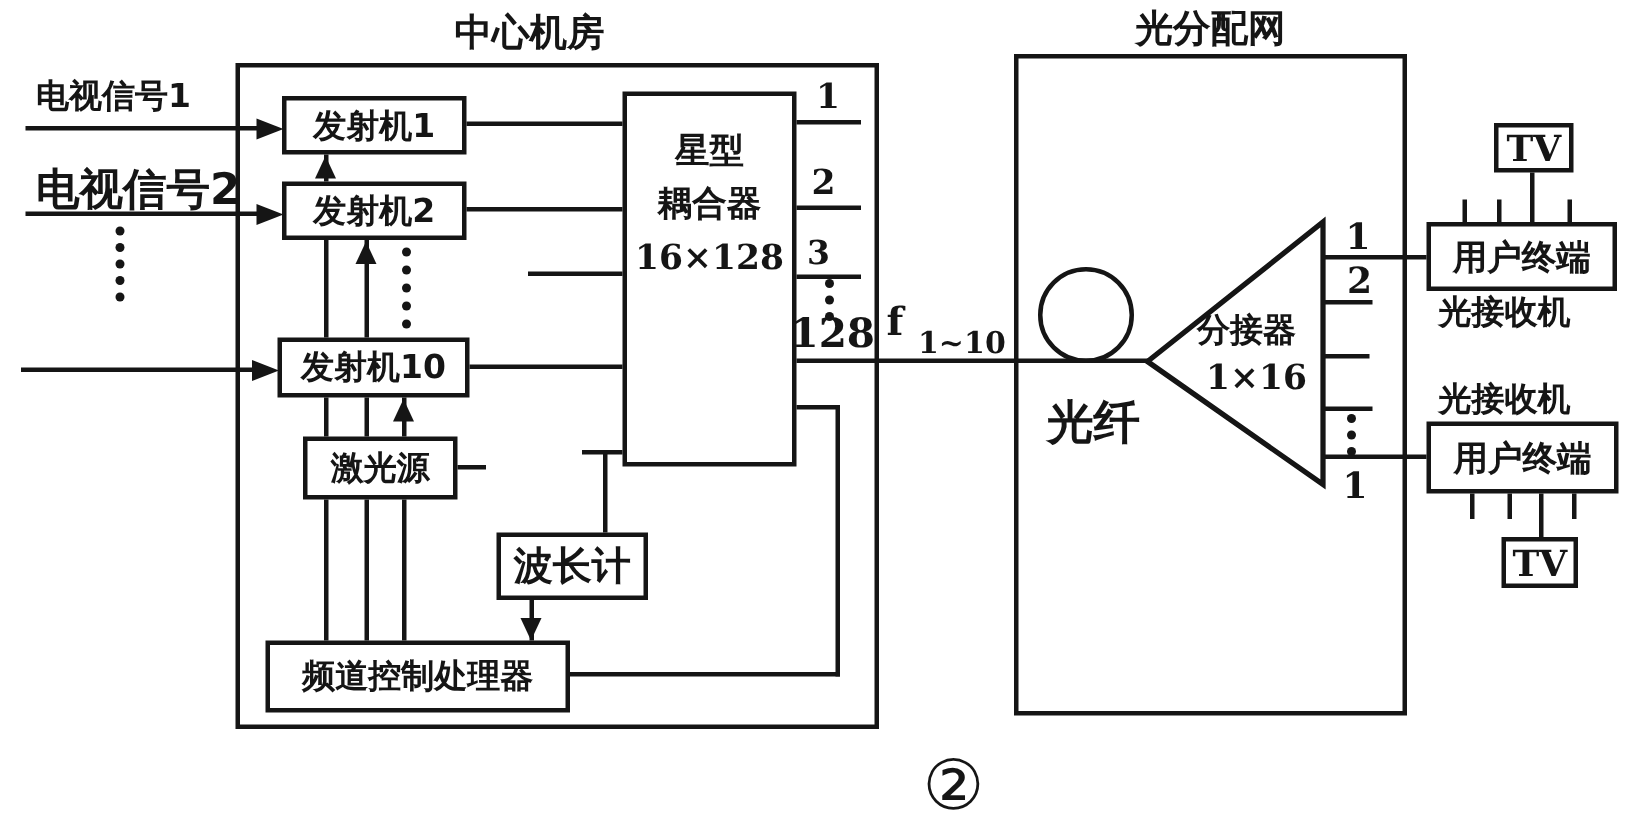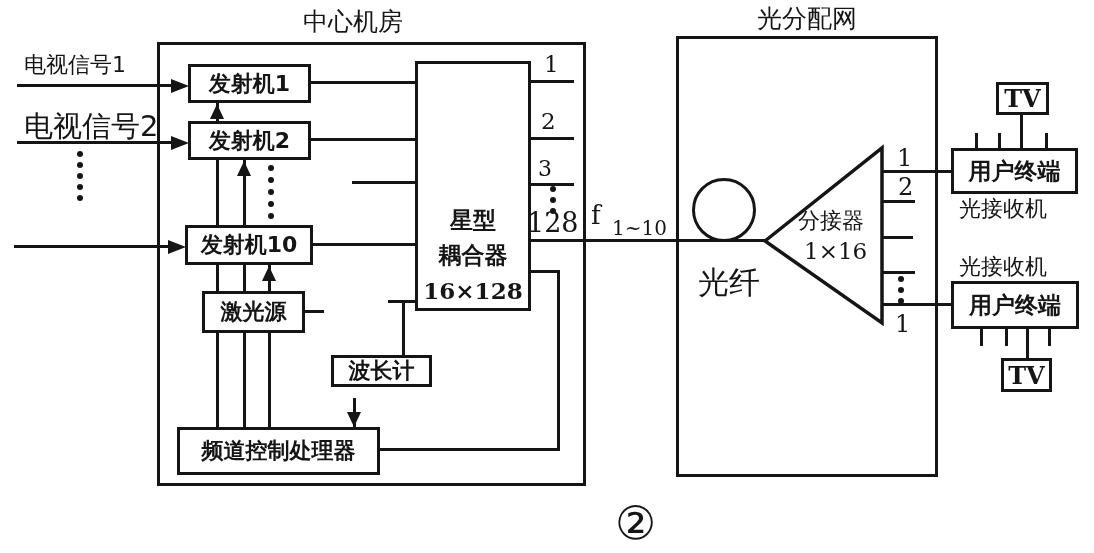--- a/index.html
+++ b/index.html
@@ -3,29 +3,29 @@
 <meta charset="utf-8">
 <style>
   html,body{margin:0;padding:0;background:#fff;}
   .canvas{position:relative;width:1094px;height:553px;background:#fff;overflow:hidden;
           font-family:"DejaVu Sans","Liberation Sans",sans-serif;color:#151515;}
   .wh{position:absolute;height:3px;background:#151515;}
   .wv{position:absolute;width:3px;background:#151515;}
   .box{position:absolute;border:3px solid #151515;background:#fff;box-sizing:border-box;
        display:flex;align-items:center;justify-content:center;font-weight:bold;}
   .outer{background:transparent;}
-  .lbl{position:absolute;font-weight:normal;white-space:nowrap;line-height:1.1;}
+  .lbl{position:absolute;font-weight:bold;white-space:nowrap;line-height:1.1;}
   .serif{font-family:"DejaVu Serif","Liberation Serif",serif;}
   .dot{position:absolute;width:6px;height:6px;border-radius:50%;background:#151515;}
   .ar{position:absolute;width:0;height:0;}
   .ar-r{border-top:7px solid transparent;border-bottom:7px solid transparent;border-left:18px solid #151515;}
   .ar-u{border-left:7px solid transparent;border-right:7px solid transparent;border-bottom:15px solid #151515;}
   .ar-d{border-left:7px solid transparent;border-right:7px solid transparent;border-top:15px solid #151515;}
   .circle{position:absolute;border:3.5px solid #151515;border-radius:50%;box-sizing:border-box;background:transparent;}
-  .coupler-text{flex-direction:column;justify-content:flex-end;padding-top:20px;line-height:35px;font-size:23px;}
+  .coupler-text{flex-direction:column;justify-content:flex-start;padding-top:20px;line-height:35px;font-size:23px;}
 </style>
 </head>
 <body>
 
 <div class="canvas">
 
   <div class="box outer" style="left:157px;top:42px;width:429px;height:444px;"></div>
   <div class="box outer" style="left:676px;top:36px;width:262px;height:441px;"></div>
 
   <div>
@@ -77,21 +77,21 @@
   </div>
   <div class="box" style="left:188px;top:121px;width:123px;height:39px;font-size:22px;">
     <span>发射机2</span>
   </div>
   <div class="box" style="left:185px;top:225px;width:128px;height:40px;font-size:22px;">
     <span>发射机10</span>
   </div>
   <div class="box" style="left:202px;top:291px;width:103px;height:42px;font-size:22px;">
     <span>激光源</span>
   </div>
-  <div class="box" style="left:331px;top:355px;width:101px;height:32px;font-size:22px;">
+  <div class="box" style="left:331px;top:355px;width:101px;height:45px;font-size:26px;">
     <span>波长计</span>
   </div>
   <div class="box" style="left:177px;top:427px;width:203px;height:48px;font-size:22px;">
     <span>频道控制处理器</span>
   </div>
   <div class="box coupler-text" style="left:415px;top:61px;width:116px;height:250px;">
     <span>星型</span>
     <span>耦合器</span>
     <span class="serif">16×128</span>
   </div>

